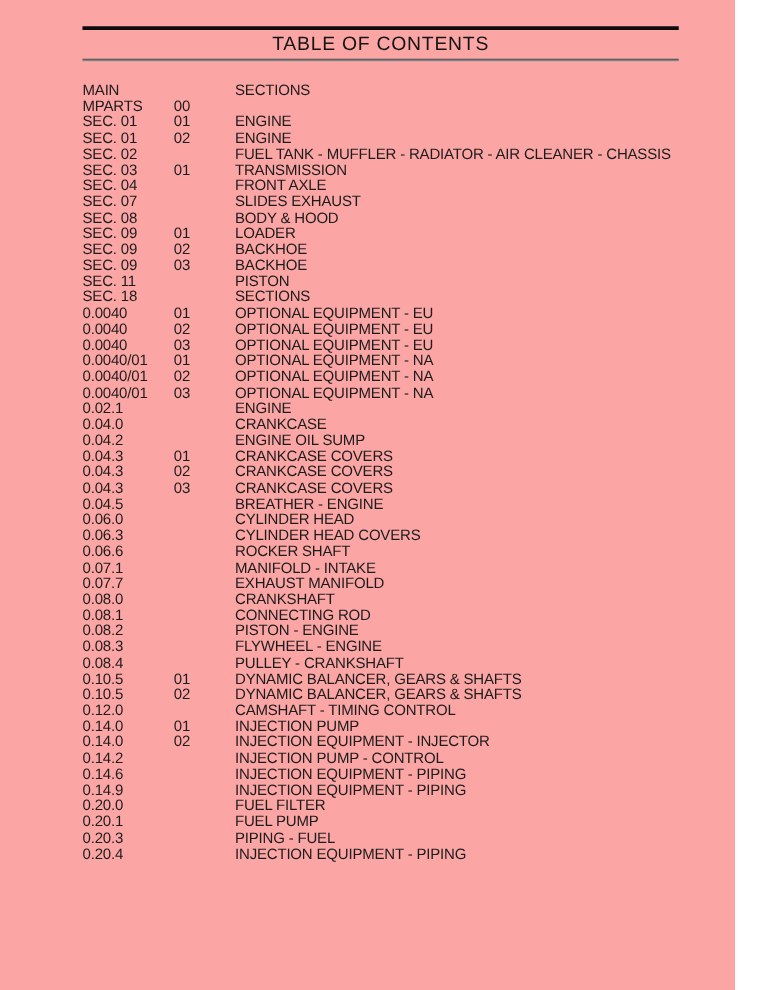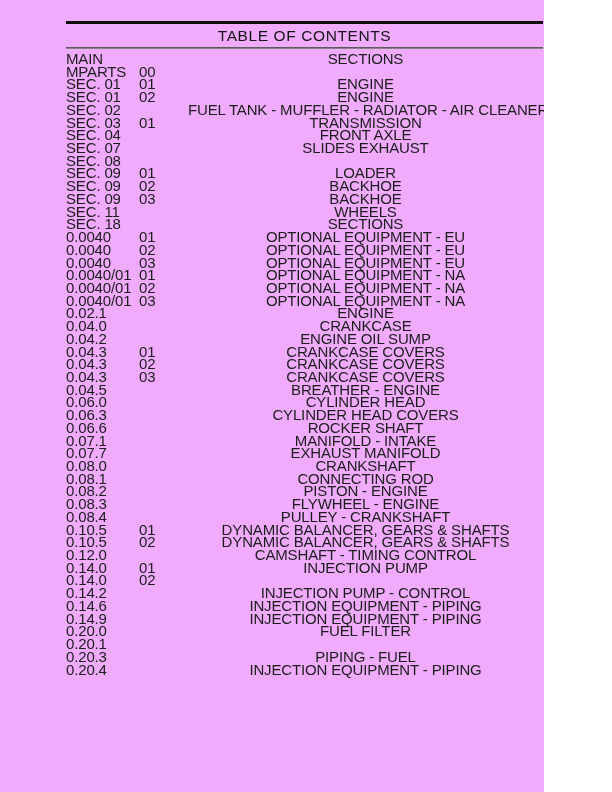--- a/index.html
+++ b/index.html
@@ -2,23 +2,23 @@
 <html><head>
 <meta charset="utf-8">
 <style>
   html, body {
     margin: 0;
     padding: 0;
     background: #ffffff;
   }
   .page {
     position: relative;
-    width: 544px;
+    width: 588px;
     height: 792px;
-    background: #f0abfc;
+    background: #fca5a5;
     font-family: "Liberation Sans", sans-serif;
     color: #1c1c1c;
     overflow: hidden;
   }
   .content {
     position: absolute;
     left: 66px;
     top: 21px;
     width: 477px;
   }
@@ -36,32 +36,32 @@
     font-weight: 400;
     letter-spacing: 0.6px;
     color: #141414;
     white-space: nowrap;
   }
   .rule-thin {
     height: 2px;
     background: linear-gradient(to bottom, #474747, #9a9a9a);
   }
   .toc {
-    margin-top: 4px;
-    font-size: 15px;
+    margin-top: 17px;
+    font-size: 12px;
     line-height: 12.72px;
     letter-spacing: -0.15px;
   }
   .toc-row {
     display: flex;
     white-space: nowrap;
   }
   .col-code   { width: 73px; flex: 0 0 73px; }
   .col-number { width: 49px; flex: 0 0 49px; }
-  .col-desc   { flex: 1 1 auto; text-align: center; }
+  .col-desc   { flex: 1 1 auto; }
 </style>
 </head>
 <body>
 
 <div class="page">
   <div class="content">
     <div class="rule-thick"></div>
     <h1 class="page-title">TABLE OF CONTENTS</h1>
     <div class="rule-thin"></div>
     <div class="toc">
@@ -110,20 +110,21 @@
 
   <div class="toc-row">
     <span class="col-code">SEC. 07</span>
     <span class="col-number"></span>
     <span class="col-desc">SLIDES EXHAUST</span>
   </div>
 
   <div class="toc-row">
     <span class="col-code">SEC. 08</span>
     <span class="col-number"></span>
+    <span class="col-desc">BODY &amp; HOOD</span>
   </div>
 
   <div class="toc-row">
     <span class="col-code">SEC. 09</span>
     <span class="col-number">01</span>
     <span class="col-desc">LOADER</span>
   </div>
 
   <div class="toc-row">
     <span class="col-code">SEC. 09</span>
@@ -133,21 +134,21 @@
 
   <div class="toc-row">
     <span class="col-code">SEC. 09</span>
     <span class="col-number">03</span>
     <span class="col-desc">BACKHOE</span>
   </div>
 
   <div class="toc-row">
     <span class="col-code">SEC. 11</span>
     <span class="col-number"></span>
-    <span class="col-desc">WHEELS</span>
+    <span class="col-desc">PISTON</span>
   </div>
 
   <div class="toc-row">
     <span class="col-code">SEC. 18</span>
     <span class="col-number"></span>
     <span class="col-desc">SECTIONS</span>
   </div>
 
   <div class="toc-row">
     <span class="col-code">0.0040</span>
@@ -307,20 +308,21 @@
 
   <div class="toc-row">
     <span class="col-code">0.14.0</span>
     <span class="col-number">01</span>
     <span class="col-desc">INJECTION PUMP</span>
   </div>
 
   <div class="toc-row">
     <span class="col-code">0.14.0</span>
     <span class="col-number">02</span>
+    <span class="col-desc">INJECTION EQUIPMENT - INJECTOR</span>
   </div>
 
   <div class="toc-row">
     <span class="col-code">0.14.2</span>
     <span class="col-number"></span>
     <span class="col-desc">INJECTION PUMP - CONTROL</span>
   </div>
 
   <div class="toc-row">
     <span class="col-code">0.14.6</span>
@@ -336,20 +338,21 @@
 
   <div class="toc-row">
     <span class="col-code">0.20.0</span>
     <span class="col-number"></span>
     <span class="col-desc">FUEL FILTER</span>
   </div>
 
   <div class="toc-row">
     <span class="col-code">0.20.1</span>
     <span class="col-number"></span>
+    <span class="col-desc">FUEL PUMP</span>
   </div>
 
   <div class="toc-row">
     <span class="col-code">0.20.3</span>
     <span class="col-number"></span>
     <span class="col-desc">PIPING - FUEL</span>
   </div>
 
   <div class="toc-row">
     <span class="col-code">0.20.4</span>

